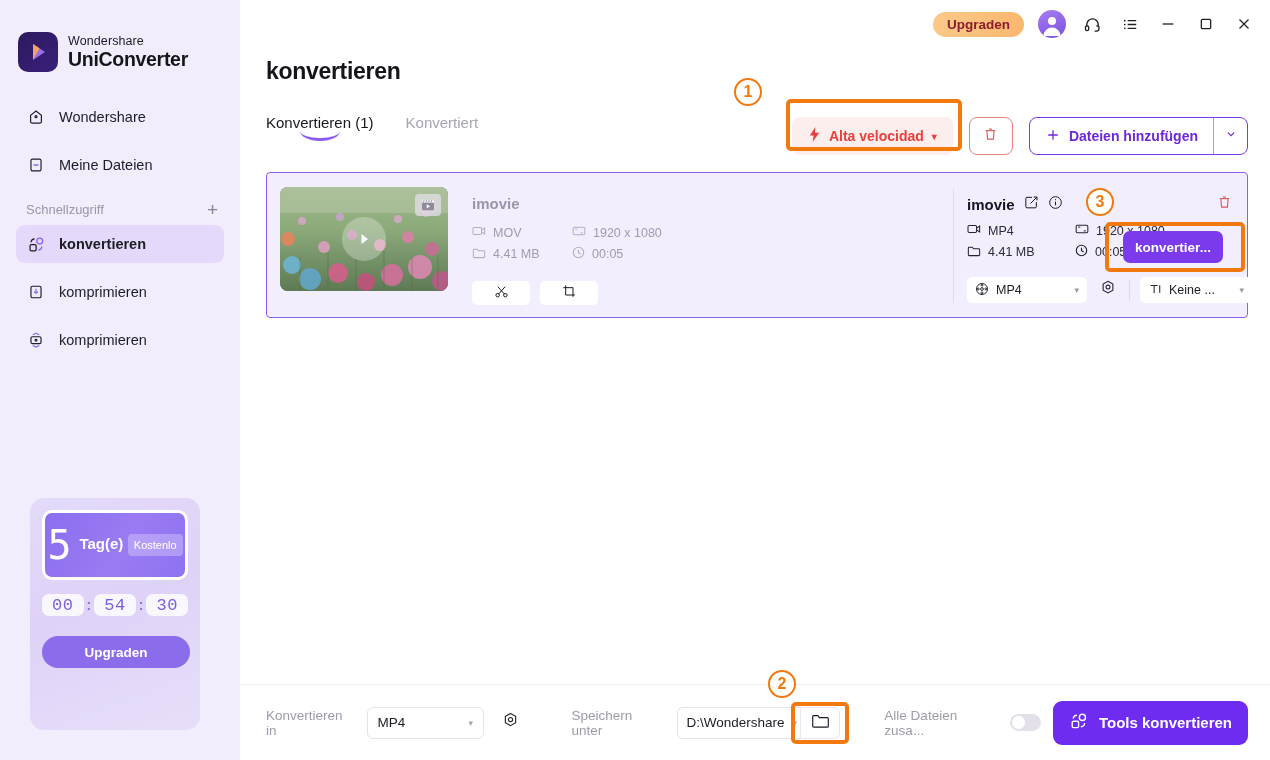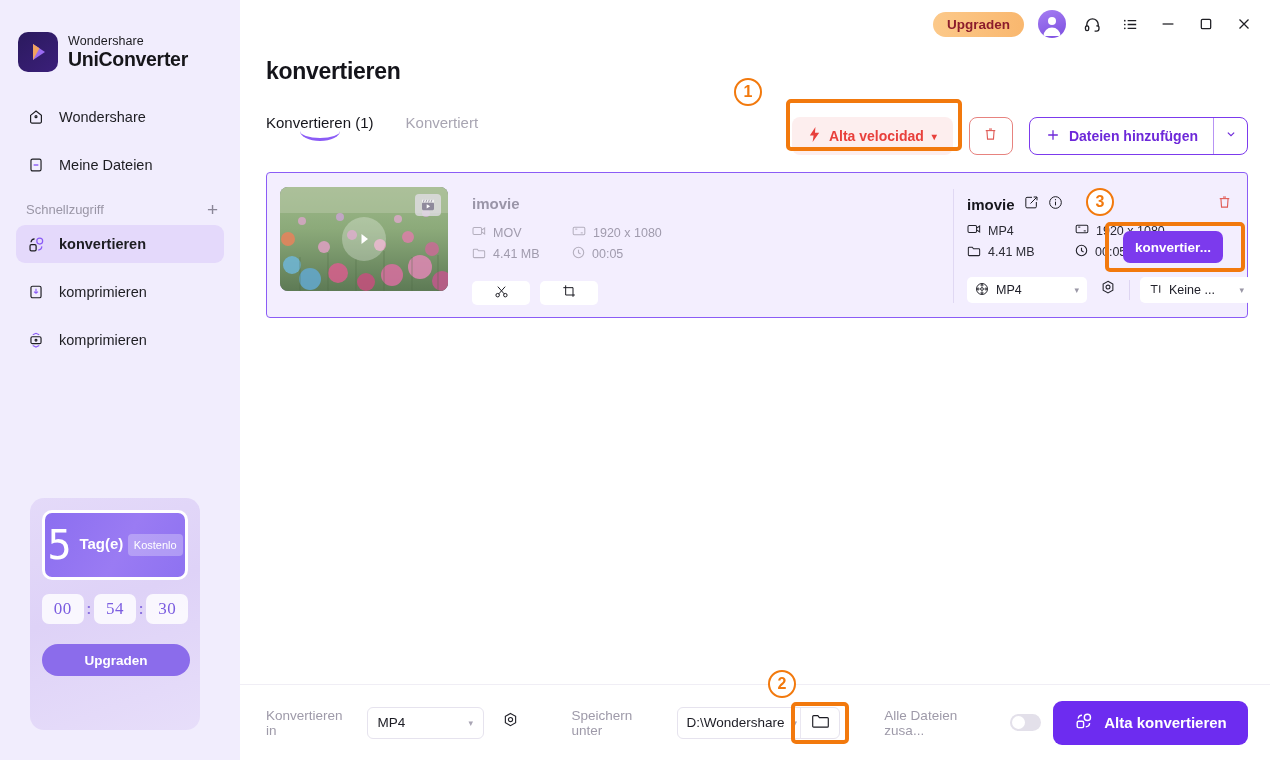--- a/index.html
+++ b/index.html
@@ -106,23 +106,23 @@
     color: #ffffff; font-size: 11px;
     padding: 5px 6px; border-radius: 4px;
   }
   .promo-timer {
     display: flex; align-items: center; justify-content: center;
     gap: 3px; margin-top: 14px;
   }
   .timer-box {
     background: rgba(255,255,255,.82);
     border-radius: 7px;
-    width: 42px; height: 30px;
+    width: 42px; height: 22px;
     display: flex; align-items: center; justify-content: center;
-    font-family: Liberation Serif, serif;
+    font-family: Liberation Mono, monospace;
     font-size: 17px; color: #7b5de0; letter-spacing: .5px;
   }
   .timer-sep { color: #8a72e0; font-size: 14px; font-weight: bold;}
   .promo-btn {
     margin: 20px auto 0 auto;
     width: 148px; height: 32px;
     border-radius: 16px;
     background: #8b6ceb;
     color: #ffffff; font-size: 13.5px; font-weight: bold;
     display: flex; align-items: center; justify-content: center;
@@ -863,21 +863,21 @@
 
       <div class="convert-all">
         <span>
           <svg width="20" height="20" viewBox="0 0 20 20" fill="none" stroke="#ffffff" stroke-width="1.4">
             <rect x="3.2" y="10.2" width="6.4" height="6.4" rx="1.4"></rect>
             <circle cx="13.4" cy="6.4" r="3.1"></circle>
             <path d="M4.2 7.6 A4 4 0 0 1 8 4.2"></path>
             <path d="M15.6 12 A4 4 0 0 1 11.8 15.8"></path>
           </svg>
         </span>
-        <span>Alta konvertieren</span>
+        <span>Tools konvertieren</span>
       </div>
     </div>
   </main>
 
   <div class="anno-box" style="left:786px; top:99px; width:176px; height:52px;"></div>
   <div class="anno-num" style="left:734px; top:78px;">1</div>
 
   <div class="anno-box" style="left:791px; top:702px; width:58px; height:42px;"></div>
   <div class="anno-num" style="left:768px; top:670px;">2</div>
 

